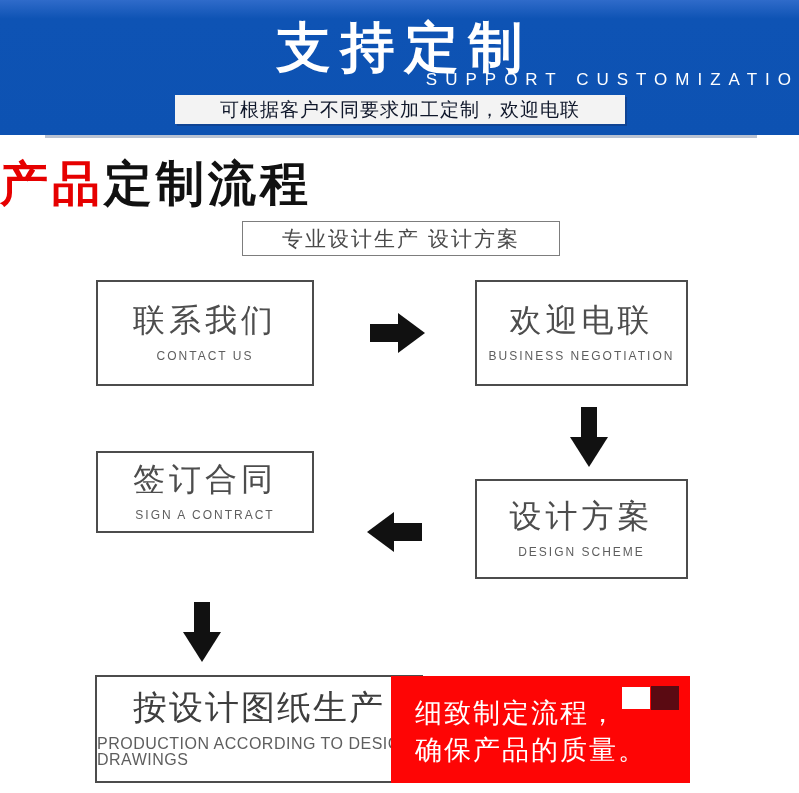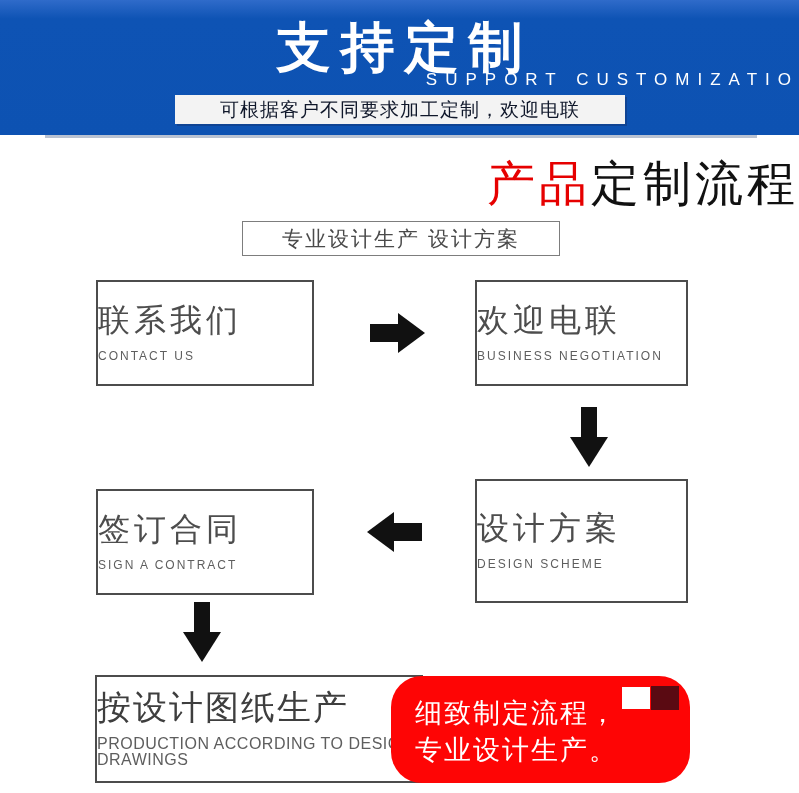--- a/index.html
+++ b/index.html
@@ -23,47 +23,47 @@
     color:#ffffff;font-size:17px;letter-spacing:8px;text-indent:8px;
   }
   .banner-notice{
     position:absolute;left:175px;top:95px;width:450px;height:29px;
     background:#f3f3f3;color:#0f172a;font-size:19px;letter-spacing:1px;
     display:flex;align-items:center;justify-content:center;
     box-shadow:2px 2px 0 rgba(20,40,90,.35);
   }
   
   .section-title{
-    position:absolute;left:0;top:152px;width:100%;text-align:right;
-    font-size:48px;font-weight:normal;color:#111111;letter-spacing:4px;
+    position:absolute;left:0;top:152px;width:100%;text-align:left;
+    font-size:48px;font-weight:bold;color:#111111;letter-spacing:4px;
   }
   .section-title .red{color:#e60000;}
   .tagline-box{
     position:absolute;left:242px;top:221px;width:316px;height:33px;
     border:1px solid #7d7d7d;background:#ffffff;
     display:flex;align-items:center;justify-content:center;
     font-size:21px;color:#4a4a4a;letter-spacing:2px;
   }
   
   .flow-box{
     position:absolute;background:#ffffff;border:2px solid #4c4c4c;box-sizing:border-box;
-    display:flex;flex-direction:column;align-items:flex-start;justify-content:center;
+    display:flex;flex-direction:column;align-items:center;justify-content:center;
   }
   .flow-box .zh{font-size:32px;color:#4d4d4d;letter-spacing:4px;line-height:1;}
   .flow-box .en{font-size:12px;color:#5e5e5e;letter-spacing:2px;margin-top:14px;line-height:1;}
   .box-contact{left:96px;top:280px;width:218px;height:106px;}
   .box-negotiation{left:475px;top:280px;width:213px;height:106px;}
-  .box-contract{left:96px;top:489px;width:218px;height:106px;}
-  .box-design{left:475px;top:479px;width:213px;height:124px;}
+  .box-contract{left:96px;top:451px;width:218px;height:82px;}
+  .box-design{left:475px;top:479px;width:213px;height:100px;}
   .box-production{left:95px;top:675px;width:328px;height:108px;}
   .box-production .zh{font-size:34px;color:#3e3e3e;letter-spacing:2px;}
   .box-production .en{font-size:16px;letter-spacing:0.5px;margin-top:12px;}
   
   .callout{
-    position:absolute;left:391px;top:676px;width:299px;height:107px;background:#fe0505;border-radius:31px;
+    position:absolute;left:391px;top:676px;width:299px;height:107px;background:#fe0505;
   }
   .callout .line{
     position:absolute;left:24px;color:#ffffff;font-size:27px;letter-spacing:2px;line-height:1;
   }
   .callout .line1{top:24px;}
   .callout .line2{top:61px;}
   .sq{position:absolute;}
   .sq-white{left:231px;top:11px;width:28px;height:22px;background:#ffffff;}
   .sq-dark{left:260px;top:10px;width:28px;height:24px;background:#5a0a12;}
   
@@ -134,16 +134,16 @@
   </div>
 
   <div class="flow-box box-production">
     <div class="zh">按设计图纸生产</div>
     <div class="en">PRODUCTION ACCORDING TO DESIGN DRAWINGS</div>
   </div>
   <div class="callout">
     <div class="sq sq-white"></div>
     <div class="sq sq-dark"></div>
     <div class="line line1">细致制定流程，</div>
-    <div class="line line2">专业设计生产。</div>
+    <div class="line line2">确保产品的质量。</div>
   </div>
 
 </div>
 
 </body></html>

